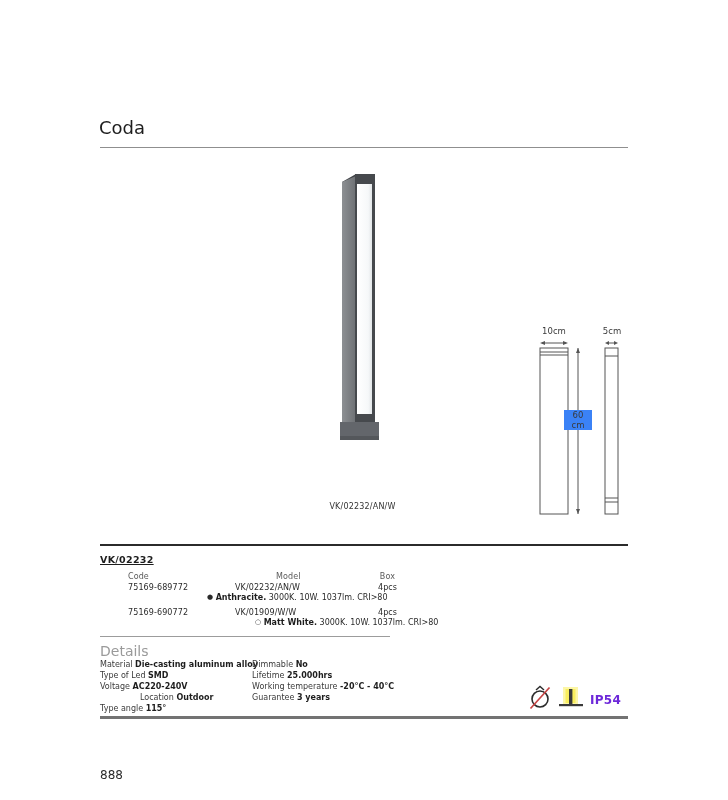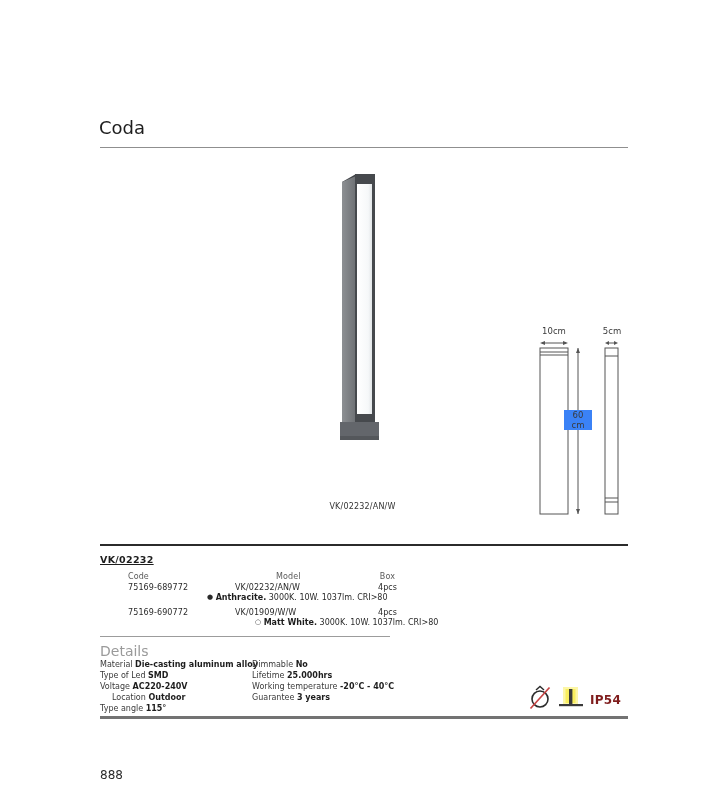--- a/index.html
+++ b/index.html
@@ -39,21 +39,21 @@
   .th { color:#5a5a5a; }
   .boxcol { width:45px; text-align:right; }
   .subspec { font-size:8px; color:#2a2a2a; }
   .subspec .bullet { font-size:7px; vertical-align:1px; }
   .subspec b { color:#1d1d1d; }
 
   .details-label { left:100px; top:643px; font-size:14px; color:#9a9a9a; }
   .drow { font-size:8px; color:#3a3a3a; white-space:nowrap; }
   .drow b { color:#1d1d1d; }
 
-  .ip54 { left:590px; top:693px; font-size:12px; font-weight:bold; color:#7f1d1d; letter-spacing:.3px; }
+  .ip54 { left:590px; top:693px; font-size:12px; font-weight:bold; color:#6d28d9; letter-spacing:.3px; }
   .page-number { left:100px; top:750px; font-size:12px; color:#2a2a2a;margin-top:18px; }
 
   svg { display:block; }
 </style>
 </head>
 <body>
 
 <div class="page">
 
   <div class="abs product-name">Coda</div>
@@ -142,21 +142,21 @@
     <b>Matt White.</b><span> 3000K. 10W. 1037lm. CRI&gt;80</span>
   </div>
 
   <div class="abs rule rule-mid"></div>
 
   <div class="abs details-label">Details</div>
 
   <div class="abs drow" style="left:100px; top:660px;"><span>Material </span><b>Die-casting aluminum alloy</b></div>
   <div class="abs drow" style="left:100px; top:671px;"><span>Type of Led </span><b>SMD</b></div>
   <div class="abs drow" style="left:100px; top:682px;"><span>Voltage </span><b>AC220-240V</b></div>
-  <div class="abs drow" style="left:88px; top:693px;padding-left:24px;"><span>Location </span><b>Outdoor</b></div>
+  <div class="abs drow" style="left:116px; top:693px;padding-left:24px;"><span>Location </span><b>Outdoor</b></div>
   <div class="abs drow" style="left:100px; top:704px;"><span>Type angle </span><b>115°</b></div>
 
   <div class="abs drow" style="left:252px; top:660px;"><span>Dimmable </span><b>No</b></div>
   <div class="abs drow" style="left:252px; top:671px;"><span>Lifetime </span><b>25.000hrs</b></div>
   <div class="abs drow" style="left:252px; top:682px;"><span>Working temperature </span><b>-20°C - 40°C</b></div>
   <div class="abs drow" style="left:252px; top:693px;"><span>Guarantee </span><b>3 years</b></div>
 
   <svg class="abs" style="left:528px; top:685px;" width="24" height="25" viewBox="0 0 24 25">
     <circle cx="12" cy="14" r="8" fill="none" stroke="#2b2b2b" stroke-width="1.6"></circle>
     <path d="M8,5 L12,1.5 L16,5" fill="none" stroke="#2b2b2b" stroke-width="1.4"></path>

